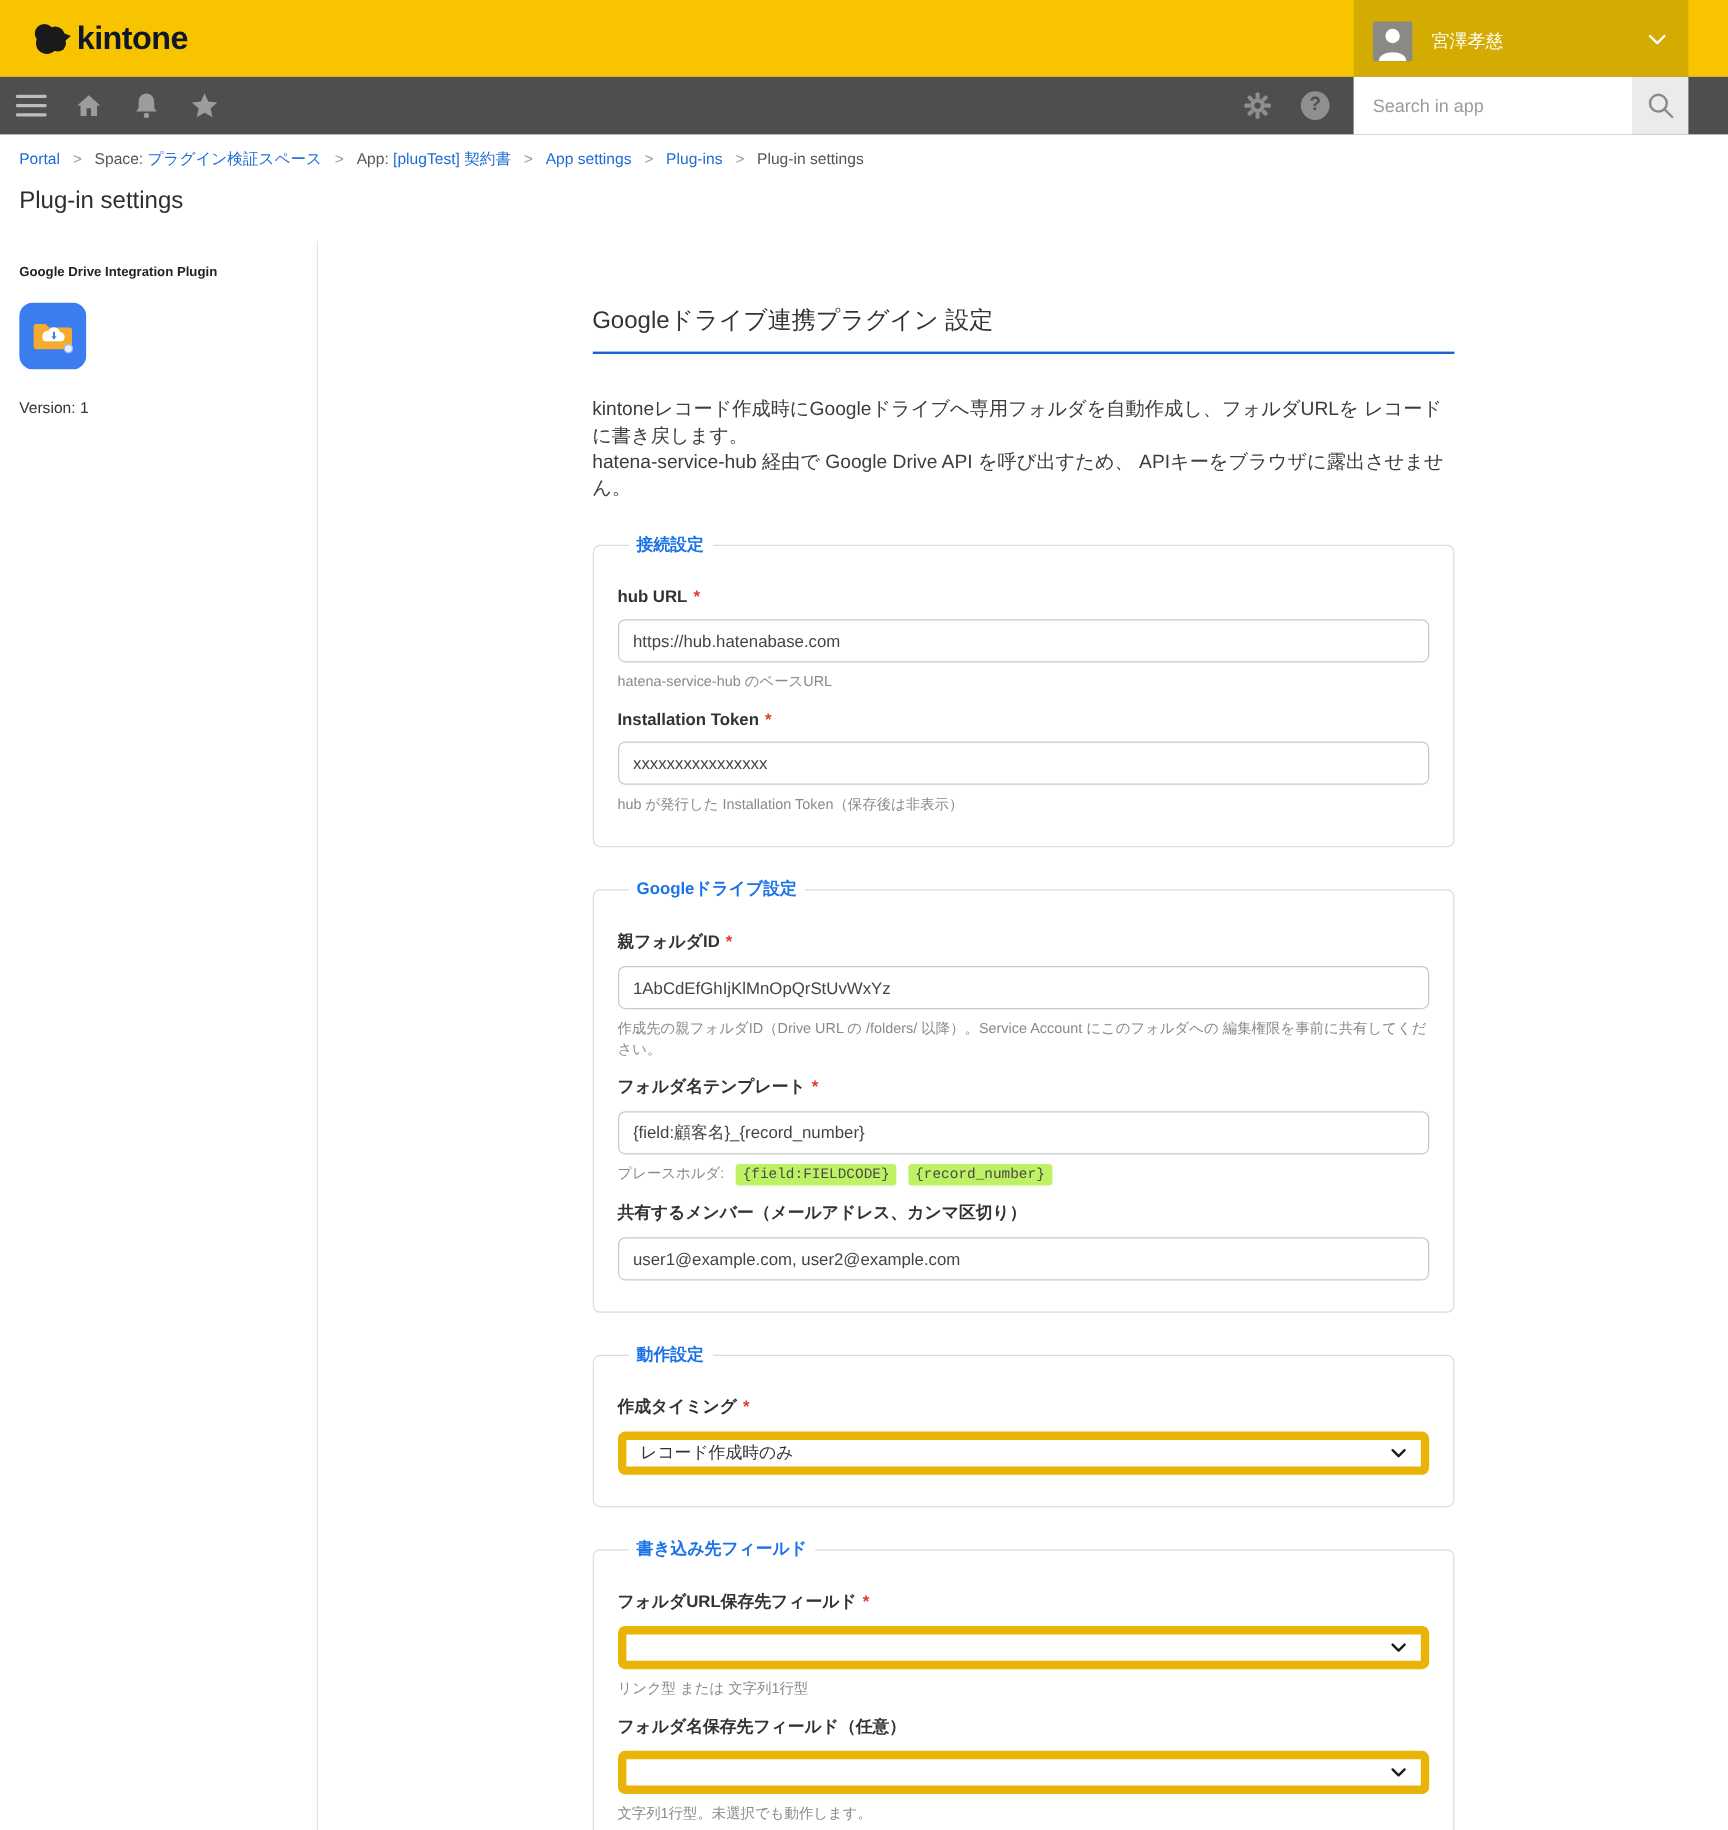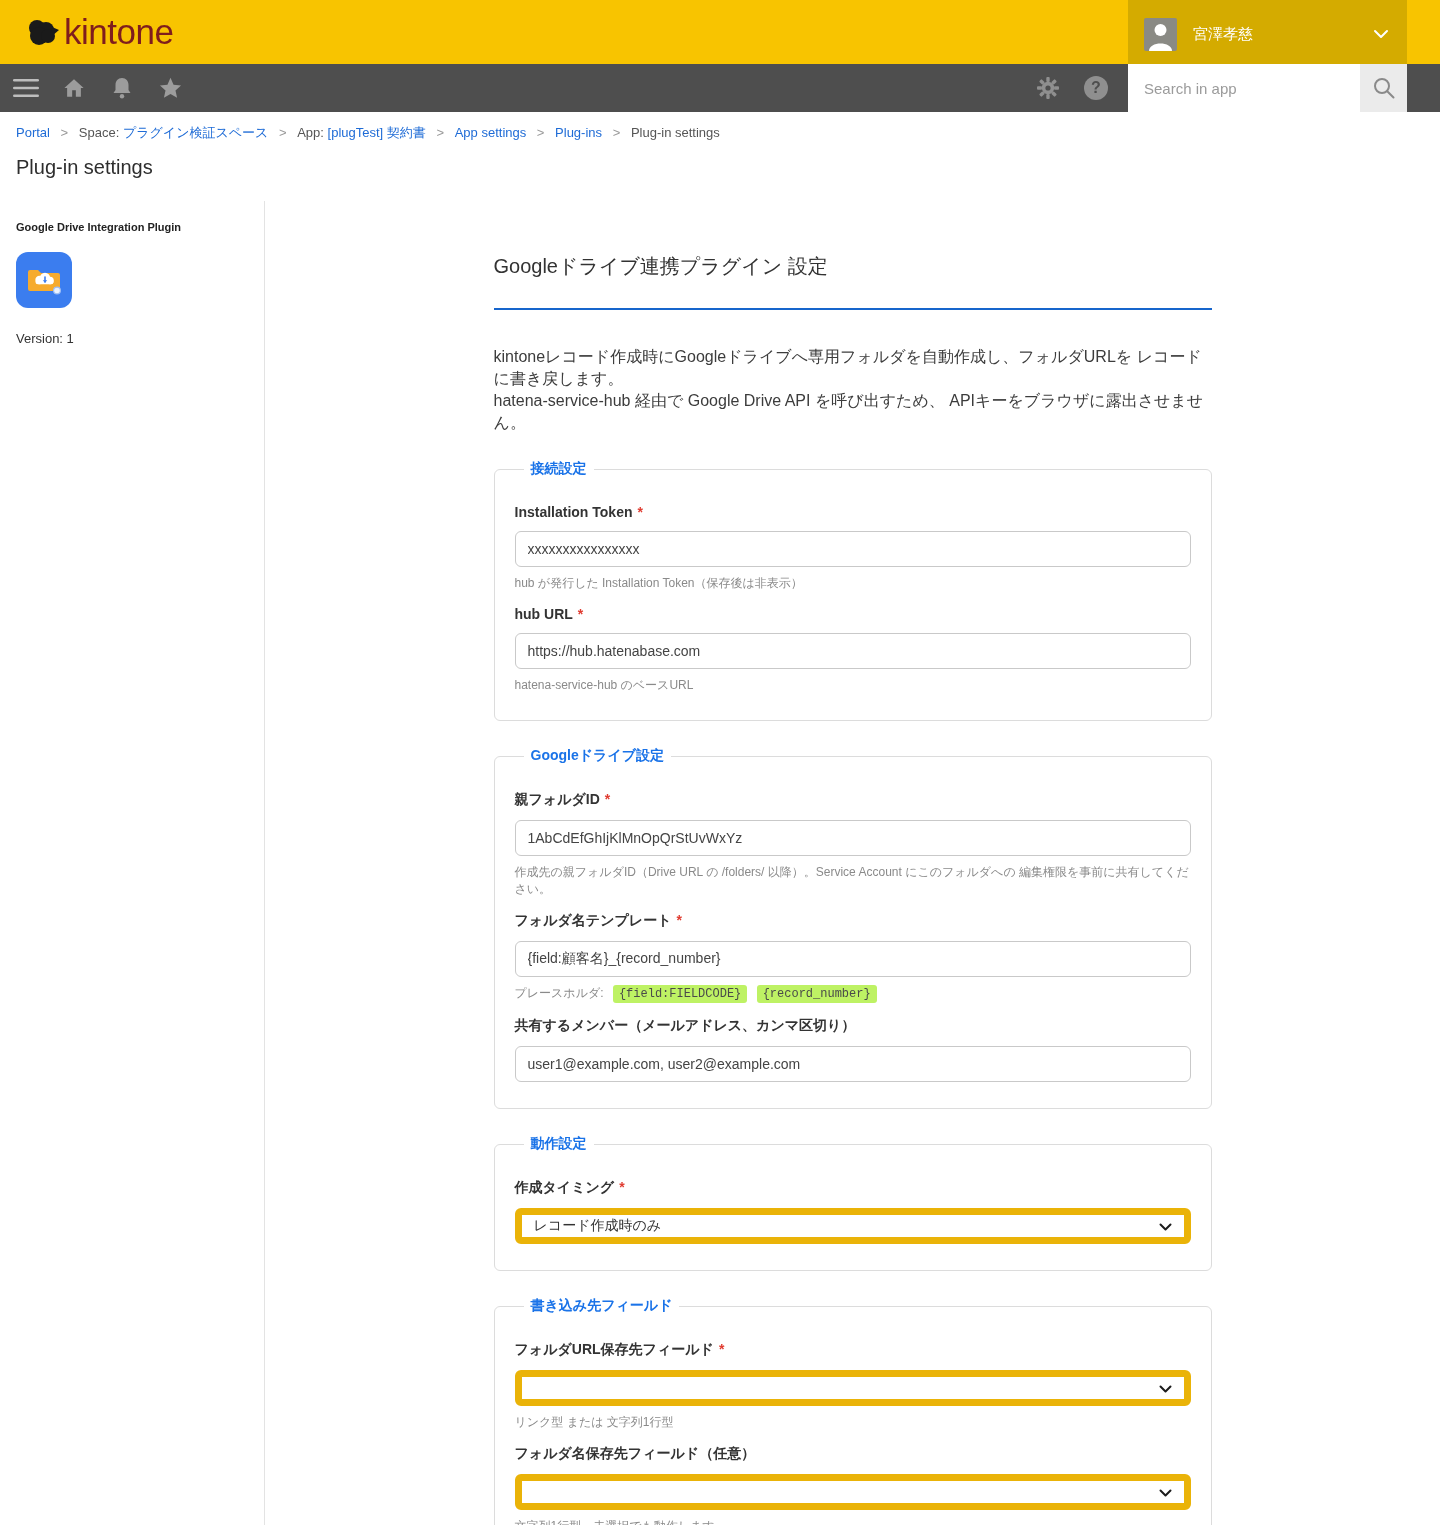--- a/index.html
+++ b/index.html
@@ -4,21 +4,21 @@
 <style>
   * { margin:0; padding:0; box-sizing:border-box; }
   html,body { background:#fff; }
   body { font-family:"Liberation Sans","DejaVu Sans",sans-serif; width:1440px; }
   .app { width:1440px; min-height:1525px; position:relative; background:#fff; }
 
   
   .topbar { height:64px; background:#F8C400; position:relative; display:flex; align-items:center; }
   .logo { display:flex; align-items:center; margin-left:26px; }
   .logo-blob { width:34px; height:30px; margin-right:4px; }
-  .logo-text { font-size:35px; font-weight:400; color:#7f1d1d; letter-spacing:-0.5px; }
+  .logo-text { font-size:27px; font-weight:700; color:#0f172a; letter-spacing:-0.5px; }
   .user-panel { position:absolute; top:0; right:33px; width:279px; height:68px;
     background:#D4AB00; display:flex; align-items:center; padding:0 18px 0 16px; cursor:pointer; }
   .avatar { width:33px; height:33px; background:#8A8A84; border-radius:2px; display:flex; align-items:flex-end; justify-content:center; overflow:hidden; }
   .user-name { color:#fff; font-size:15px; margin-left:16px; }
   .user-chevron { margin-left:auto; }
 
   
   .navbar { height:48px; background:#4E4E4E; position:relative; display:flex; align-items:center; }
   .nav-icon { width:48px; height:48px; display:flex; align-items:center; justify-content:center; cursor:pointer; }
   .nav-left { display:flex; margin-left:2px; }
@@ -40,21 +40,21 @@
 
   
   .content-row { display:flex; min-height:1292px; }
   .sidebar { width:265px; border-right:1px solid #E3E3E3; padding:20px 16px; flex-shrink:0; }
   .plugin-title { font-size:11px; font-weight:bold; color:#222; }
   .plugin-icon { margin-top:19px; width:56px; height:56px; }
   .plugin-version { margin-top:19px; font-size:13px; color:#333; }
 
   .main { flex:1; display:flex; justify-content:center; }
   .main-inner { width:718px; padding-top:52px; }
-  .config-heading { font-size:20px; font-weight:400; color:#333; padding-bottom:28px; border-bottom:2px solid #1765CC; }
+  .config-heading { font-size:20px; font-weight:400; color:#333; padding-bottom:13px; border-bottom:2px solid #1765CC; }
   .config-desc { margin-top:36px; font-size:16px; color:#3C3C3C; line-height:22px; }
 
   fieldset { margin-top:26px; border:1px solid #DCDCDC; border-radius:6px; padding:12px 20px 26px; }
   legend { font-size:14px; font-weight:bold; color:#1A73E8; padding:0 7px; margin-left:9px; }
   .field-group { margin-top:14px; }
   .field-label { font-size:14px; font-weight:bold; color:#333; margin-bottom:11px; }
   .req { color:#E03C31; margin-left:5px; }
   .text-input { width:100%; height:36px; border:1px solid #C9C9C9; border-radius:6px;
     padding:0 12px; font-size:14px; color:#444; font-family:"Liberation Sans","DejaVu Sans",sans-serif; outline:none; }
   .help-text { margin-top:8px; font-size:12px; color:#8A8A8A; }
@@ -204,32 +204,32 @@
         <p class="config-desc">
           <span>kintoneレコード作成時にGoogleドライブへ専用フォルダを自動作成し、フォルダURLを レコードに書き戻します。</span><br>
           <span>hatena-service-hub 経由で Google Drive API を呼び出すため、 APIキーをブラウザに露出させません。</span>
         </p>
 
         <fieldset>
           <legend>接続設定</legend>
 
           <div class="field-group">
             <div class="field-label">
+              <span>hub URL</span><span class="req">*</span>
+            </div>
+            <input class="text-input" type="text" value="https://hub.hatenabase.com" style="">
+            <div class="help-text">hatena-service-hub のベースURL</div>
+          </div>
+
+          <div class="field-group">
+            <div class="field-label">
               <span>Installation Token</span><span class="req">*</span>
             </div>
             <input class="text-input" type="text" value="xxxxxxxxxxxxxxxx" style="">
             <div class="help-text">hub が発行した Installation Token（保存後は非表示）</div>
-          </div>
-
-          <div class="field-group">
-            <div class="field-label">
-              <span>hub URL</span><span class="req">*</span>
-            </div>
-            <input class="text-input" type="text" value="https://hub.hatenabase.com" style="">
-            <div class="help-text">hatena-service-hub のベースURL</div>
           </div>
         </fieldset>
 
         <fieldset>
           <legend>Googleドライブ設定</legend>
 
           <div class="field-group">
             <div class="field-label">
               <span>親フォルダID</span><span class="req">*</span>
             </div>

